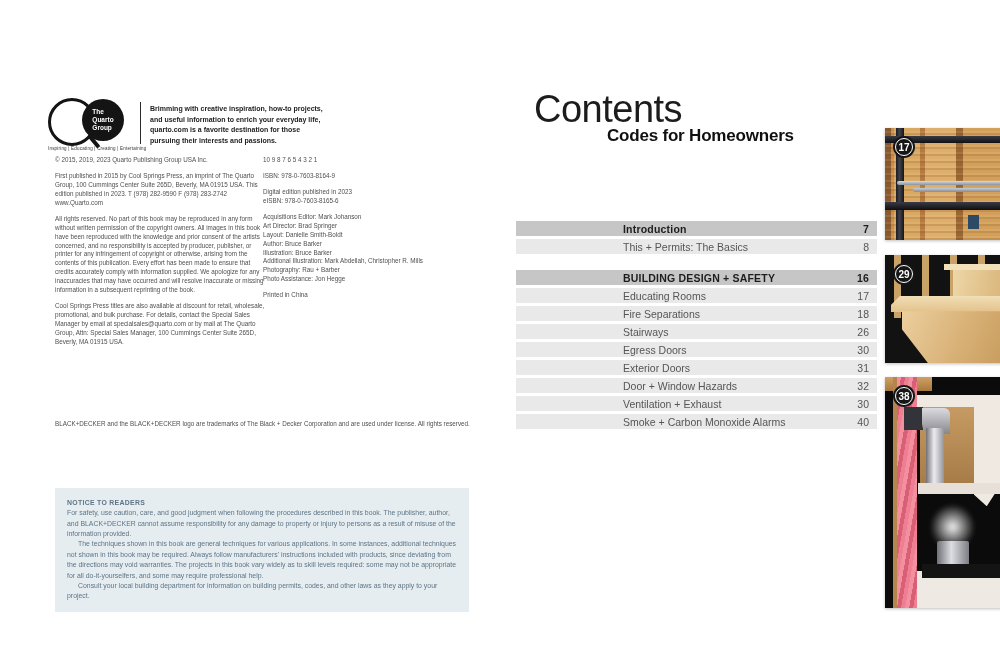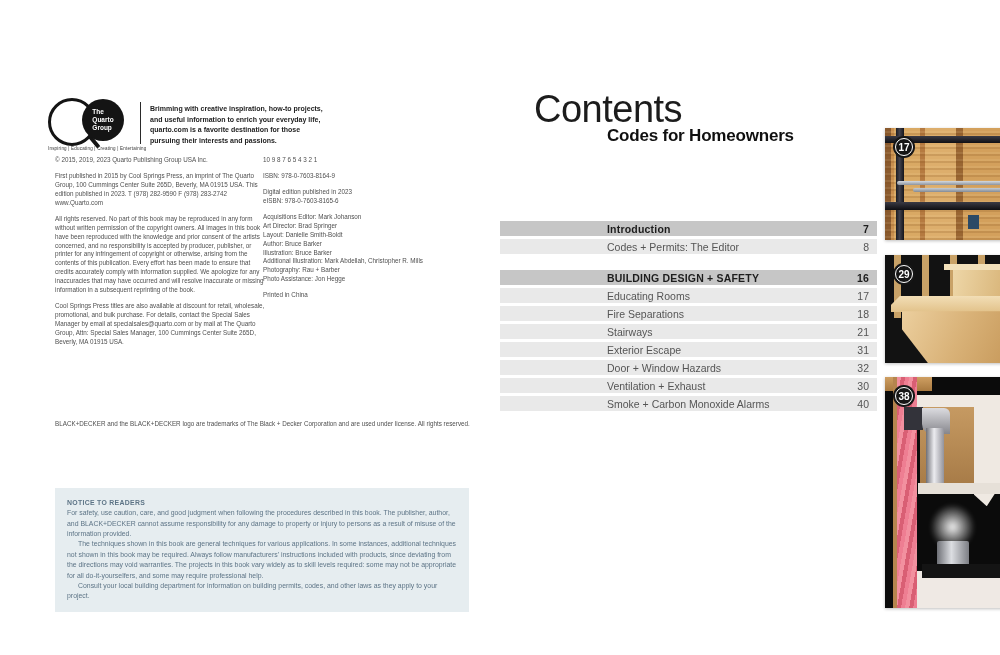--- a/index.html
+++ b/index.html
@@ -29,21 +29,21 @@
   .notice-box{left:55px;top:488px;width:414px;height:124px;background:#e6edf0;box-sizing:border-box;padding:10px 12px;}
   .notice-title{font-size:8px;font-weight:bold;color:#2b2b2b;letter-spacing:.3px;margin:0 0 5px 0;}
   .notice-box p{margin:0;font-size:6.9px;line-height:1.5;color:#5d7486;}
   .notice-box p.indent{text-indent:11px;}
 
   
   .contents-title{left:534px;top:52px;font-size:38px;font-weight:300;color:#1c1c1c;letter-spacing:-.5px;margin-top:36px;}
   .section-heading{left:607px;top:126px;font-size:17px;font-weight:bold;color:#101010;letter-spacing:-.2px;}
 
   .toc{left:500px;top:221px;width:377px;}
-  .toc-group{margin:0 0 16px 0;}
+  .toc-group{margin:0 0 16px 16px;}
   .toc-row{height:15px;margin-bottom:3px;display:flex;align-items:center;justify-content:space-between;
     background:#e9e9e9;font-size:10.5px;color:#555;}
   .toc-row .toc-label{padding-left:107px;}
   .toc-row .toc-page{padding-right:8px;}
   .toc-row.section{background:#c6c6c6;color:#1d1d1d;font-weight:bold;letter-spacing:.2px;}
 
   
   .photo{overflow:hidden;box-shadow:0 1px 3px rgba(0,0,0,.25);}
   .badge{position:absolute;left:8px;top:8px;width:22px;height:22px;border-radius:50%;background:#161616;color:#fff;
     display:flex;align-items:center;justify-content:center;font-size:10px;font-weight:bold;z-index:5;}
@@ -137,43 +137,47 @@
 <div class="abs contents-title">Contents</div>
 <div class="abs section-heading">Codes for Homeowners</div>
 
 <div class="abs toc">
   <div class="toc-group">
     <div class="toc-row section">
       <span class="toc-label">Introduction</span>
       <span class="toc-page">7</span>
     </div>
     <div class="toc-row">
-      <span class="toc-label">Codes + Permits: The Editor</span>
+      <span class="toc-label">This + Permits: The Basics</span>
       <span class="toc-page">8</span>
     </div>
   </div>
   <div class="toc-group">
     <div class="toc-row section">
       <span class="toc-label">BUILDING DESIGN + SAFETY</span>
       <span class="toc-page">16</span>
     </div>
     <div class="toc-row">
       <span class="toc-label">Educating Rooms</span>
       <span class="toc-page">17</span>
     </div>
     <div class="toc-row">
       <span class="toc-label">Fire Separations</span>
       <span class="toc-page">18</span>
     </div>
     <div class="toc-row">
       <span class="toc-label">Stairways</span>
-      <span class="toc-page">21</span>
-    </div>
-    <div class="toc-row">
-      <span class="toc-label">Exterior Escape</span>
+      <span class="toc-page">26</span>
+    </div>
+    <div class="toc-row">
+      <span class="toc-label">Egress Doors</span>
+      <span class="toc-page">30</span>
+    </div>
+    <div class="toc-row">
+      <span class="toc-label">Exterior Doors</span>
       <span class="toc-page">31</span>
     </div>
     <div class="toc-row">
       <span class="toc-label">Door + Window Hazards</span>
       <span class="toc-page">32</span>
     </div>
     <div class="toc-row">
       <span class="toc-label">Ventilation + Exhaust</span>
       <span class="toc-page">30</span>
     </div>

